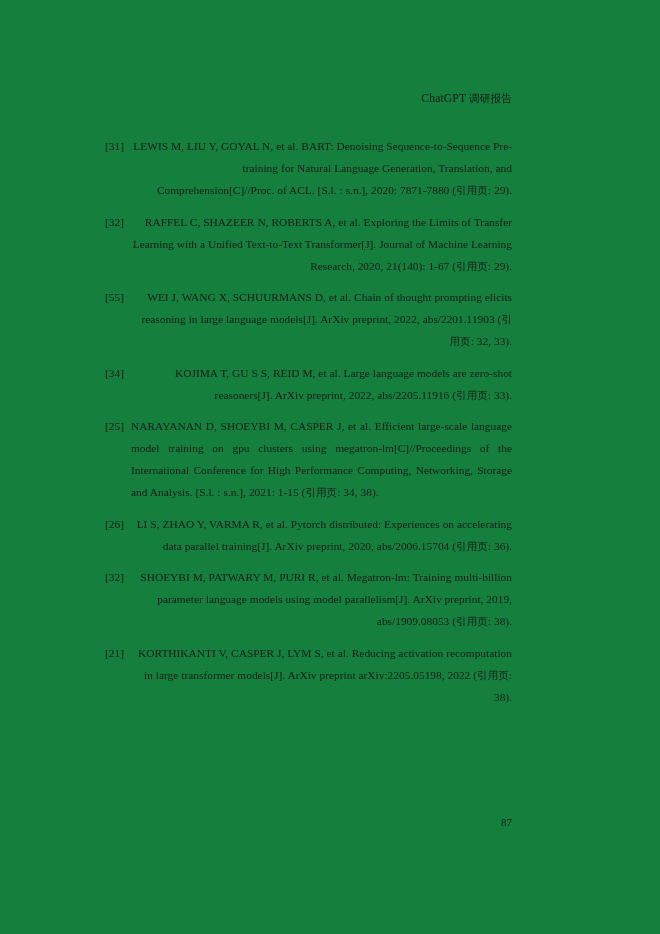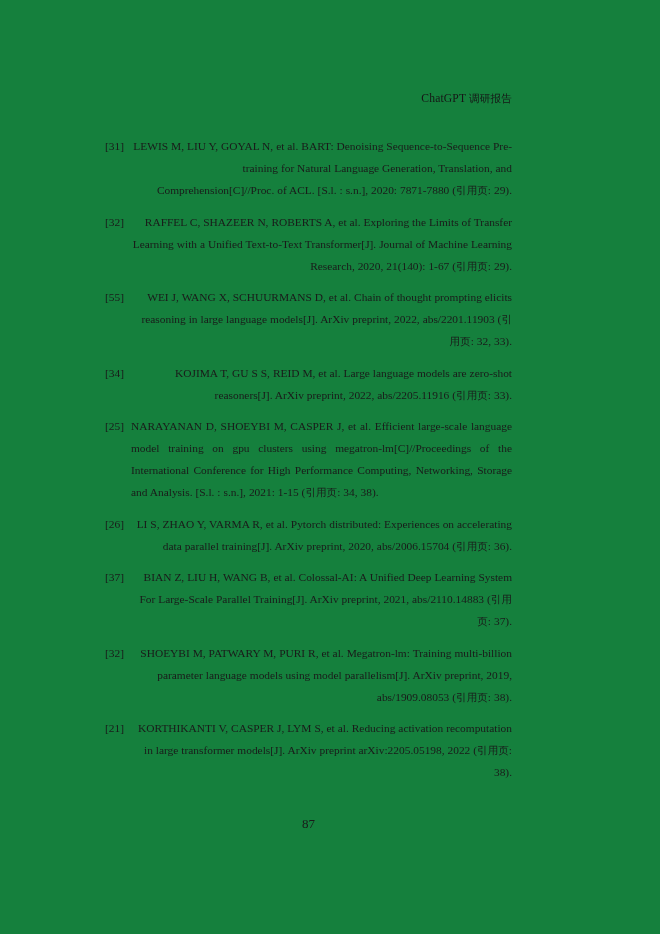--- a/index.html
+++ b/index.html
@@ -82,22 +82,22 @@
     font-family: "DejaVu Sans", "Liberation Sans", sans-serif;
     font-size: 10.6px;
   }
 
   
   .folio {
     position: absolute;
     left: 105px;
     top: 816px;
     width: 407px;
-    text-align: center;
-    font-size: 13px;
+    text-align: right;
+    font-size: 11px;
     color: #1a1a1a;
   }
 </style>
 </head>
 <body>
 
 <div class="page">
 
   <div class="running-head">ChatGPT <span class="cjk-inline">调研报告</span></div>
 
@@ -120,24 +120,20 @@
       </div>
       <div class="ref-entry">
         <div class="ref-label">[25]</div>
         <div class="ref-body justified">NARAYANAN D, SHOEYBI M, CASPER J, et al. Efficient large-scale language model training on gpu clusters using megatron-lm[C]//Proceedings of the International Conference for High Performance Computing, Networking, Storage and Analysis. [S.l. : s.n.], 2021: 1-15 (<span class="cjk-inline">引用页</span>: 34, 38).</div>
       </div>
       <div class="ref-entry">
         <div class="ref-label">[26]</div>
         <div class="ref-body">LI S, ZHAO Y, VARMA R, et al. Pytorch distributed: Experiences on accelerating data parallel training[J]. ArXiv preprint, 2020, abs/2006.15704 (<span class="cjk-inline">引用页</span>: 36).</div>
       </div>
       <div class="ref-entry">
-        <div class="ref-label">[37]</div>
-        <div class="ref-body">BIAN Z, LIU H, WANG B, et al. Colossal-AI: A Unified Deep Learning System For Large-Scale Parallel Training[J]. ArXiv preprint, 2021, abs/2110.14883 (<span class="cjk-inline">引用页</span>: 37).</div>
-      </div>
-      <div class="ref-entry">
         <div class="ref-label">[32]</div>
         <div class="ref-body">SHOEYBI M, PATWARY M, PURI R, et al. Megatron-lm: Training multi-billion parameter language models using model parallelism[J]. ArXiv preprint, 2019, abs/1909.08053 (<span class="cjk-inline">引用页</span>: 38).</div>
       </div>
       <div class="ref-entry">
         <div class="ref-label">[21]</div>
         <div class="ref-body">KORTHIKANTI V, CASPER J, LYM S, et al. Reducing activation recomputation in large transformer models[J]. ArXiv preprint arXiv:2205.05198, 2022 (<span class="cjk-inline">引用页</span>: 38).</div>
       </div>
     </div>
 
   <div class="folio">87</div>

